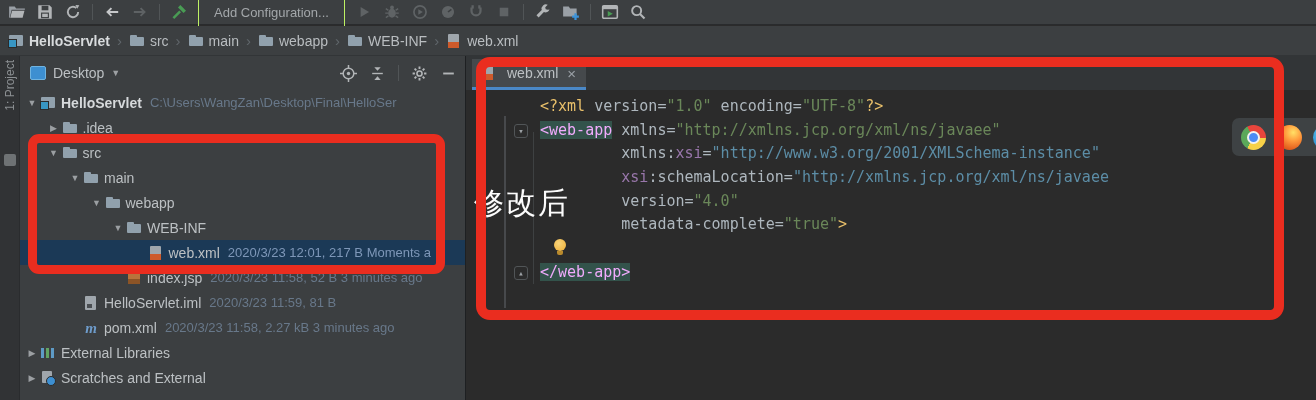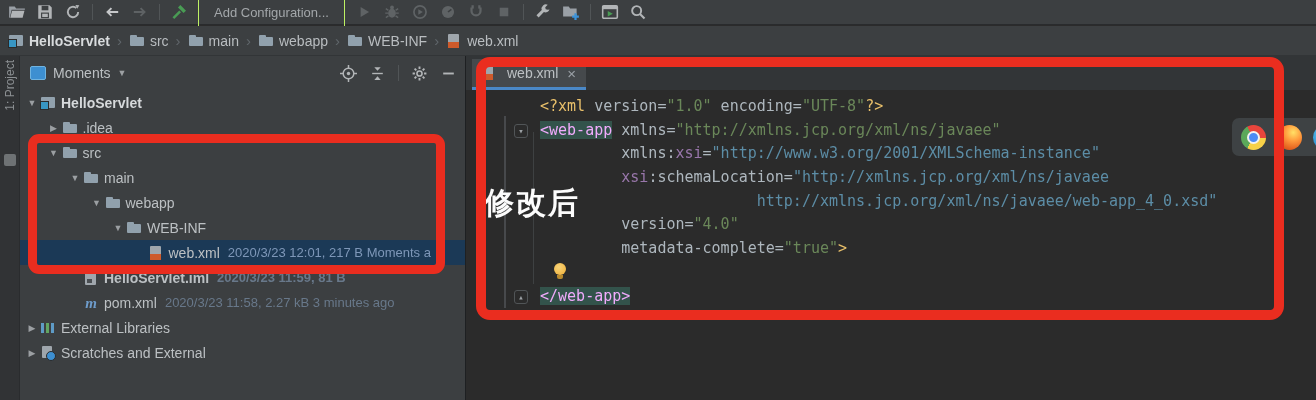--- a/index.html
+++ b/index.html
@@ -121,21 +121,21 @@
     border-radius:7px;display:flex;align-items:center;gap:11px;padding-left:9px;box-sizing:border-box;
   }
   .browser{width:25px;height:25px;border-radius:50%;flex:none;cursor:pointer;position:relative;}
   #browser-chrome{background:conic-gradient(from -30deg,#E8453C 0 120deg,#F7D148 0 240deg,#5BA85A 0 360deg);}
   #browser-chrome::after{content:"";position:absolute;left:6px;top:6px;width:9px;height:9px;border-radius:50%;
     background:#4C8BF5;border:2px solid #F1F1F1;}
   #browser-firefox{background:radial-gradient(circle at 65% 30%,#FFE066 0%,#FF9A3C 35%,#E3601F 70%,#B53C12 100%);}
   #browser-edge{background:radial-gradient(circle at 35% 35%,#5EC3F0,#0B6BB8);}
   
   #annotation-text{
-    position:absolute;left:484px;top:183px;color:#FCFCFC;font-weight:bold;font-size:30px;
+    position:absolute;left:474px;top:183px;color:#FCFCFC;font-weight:normal;font-size:30px;
     letter-spacing:2px;font-family:"Liberation Sans", sans-serif;z-index:45;
   }
   .red-rect{position:absolute;border:9px solid #EA2D1F;border-radius:11px;z-index:50;pointer-events:none;}
   #rect-tree{left:28px;top:134px;width:417px;height:140px;box-sizing:border-box;}
   #rect-editor{left:476px;top:57px;width:808px;height:263px;border-width:10px;border-radius:14px;box-sizing:border-box;}
 </style>
 </head>
 <body>
 
 <div id="toolbar">
@@ -243,21 +243,21 @@
   </div>
 
 <div id="stripe">
   <span id="stripe-label">1: Project</span>
   <span id="stripe-icon"></span>
 </div>
 
 <div id="project-panel">
   <div id="panel-header">
     <span id="panel-tool-icon"></span>
-    <span>Moments</span>
+    <span>Desktop</span>
     <span id="panel-caret">▼</span>
     <span class="hd-icons">
       <svg class="hd-icon" viewBox="0 0 16 16">
           <circle cx="8" cy="8" r="5" fill="none" stroke="#B2B5B7" stroke-width="1.4"></circle>
           <circle cx="8" cy="8" r="1.6" fill="#B2B5B7"></circle>
           <path stroke="#B2B5B7" stroke-width="1.4" d="M8 0v3M8 13v3M0 8h3M13 8h3"></path>
         </svg>
       <svg class="hd-icon" viewBox="0 0 16 16">
           <path fill="#B2B5B7" d="M5 2h6L8 5.5zM5 14h6L8 10.5z"></path>
           <path stroke="#B2B5B7" stroke-width="1.3" d="M3 8h10"></path>
@@ -270,20 +270,21 @@
       <svg class="hd-icon" viewBox="0 0 16 16">
           <path stroke="#B2B5B7" stroke-width="1.8" d="M3 8h10"></path>
         </svg>
     </span>
   </div>
   <div id="project-tree">
       <div class="tree-row" style="padding-left: 4px;">
         <span class="caret">▼</span>
         <span class="fi fi-folder-project"></span>
         <span class="tree-label bold">HelloServlet</span>
+        <span class="tree-path">C:\Users\WangZan\Desktop\Final\HelloSer</span>
       </div>
       <div class="tree-row" style="padding-left: 25.5px;">
         <span class="caret">▶</span>
         <span class="fi fi-folder"></span>
         <span class="tree-label">.idea</span>
       </div>
       <div class="tree-row" style="padding-left: 25.5px;">
         <span class="caret">▼</span>
         <span class="fi fi-folder"></span>
         <span class="tree-label">src</span>
@@ -302,21 +303,27 @@
         <span class="caret">▼</span>
         <span class="fi fi-folder"></span>
         <span class="tree-label">WEB-INF</span>
       </div>
       <div class="tree-row selected" style="padding-left: 111.5px;">
         <span class="caret"></span>
         <span class="fi fi-xml"></span>
         <span class="tree-label">web.xml</span>
         <span class="tree-meta">2020/3/23 12:01, 217 B Moments a</span>
       </div>
-      <div class="tree-row" style="padding-left: 47px; font-weight: bold;">
+      <div class="tree-row" style="padding-left: 90px;">
+        <span class="caret"></span>
+        <span class="fi fi-jsp"></span>
+        <span class="tree-label">index.jsp</span>
+        <span class="tree-meta">2020/3/23 11:58, 52 B 3 minutes ago</span>
+      </div>
+      <div class="tree-row" style="padding-left: 47px;">
         <span class="caret"></span>
         <span class="fi fi-iml"></span>
         <span class="tree-label">HelloServlet.iml</span>
         <span class="tree-meta">2020/3/23 11:59, 81 B</span>
       </div>
       <div class="tree-row" style="padding-left: 47px;">
         <span class="caret"></span>
         <span class="fi fi-maven">m</span>
         <span class="tree-label">pom.xml</span>
         <span class="tree-meta">2020/3/23 11:58, 2.27 kB 3 minutes ago</span>
@@ -343,21 +350,20 @@
     </div>
   </div>
   <div id="code-wrap">
     <div id="gutter-bar"></div>
     <div id="indent-guide"></div>
     <div id="code-area">
         <div class="code-line"><span class="tk-tag">&lt;?xml</span><span class="tk-attr"> version=</span><span class="tk-str">"1.0"</span><span class="tk-attr"> encoding=</span><span class="tk-str">"UTF-8"</span><span class="tk-tag">?&gt;</span></div>
         <div class="code-line"><span class="fold">▾</span><span class="tk-taghl">&lt;web-app</span><span class="tk-attr"> xmlns=</span><span class="tk-str">"http://xmlns.jcp.org/xml/ns/javaee"</span></div>
         <div class="code-line"><span class="tk-attr">         xmlns:</span><span class="tk-ns">xsi</span><span class="tk-attr">=</span><span class="tk-url">"http://www.w3.org/2001/XMLSchema-instance"</span></div>
         <div class="code-line"><span class="tk-ns">         xsi</span><span class="tk-attr">:schemaLocation=</span><span class="tk-url">"http://xmlns.jcp.org/xml/ns/javaee</span></div>
-        <div class="code-line"><span class="tk-url">                        http://xmlns.jcp.org/xml/ns/javaee/web-app_4_0.xsd"</span></div>
         <div class="code-line"><span class="tk-attr">         version=</span><span class="tk-str">"4.0"</span></div>
         <div class="code-line"><span class="tk-attr">         metadata-complete=</span><span class="tk-str">"true"</span><span class="tk-tag">&gt;</span></div>
         <div class="code-line"><span class="bulb"></span></div>
         <div class="code-line"><span class="fold">▴</span><span class="tk-taghl">&lt;/web-app&gt;</span></div>
       </div>
   </div>
   <div id="browser-panel">
     <span class="browser" id="browser-chrome"></span>
     <span class="browser" id="browser-firefox"></span>
     <span class="browser" id="browser-edge"></span>

